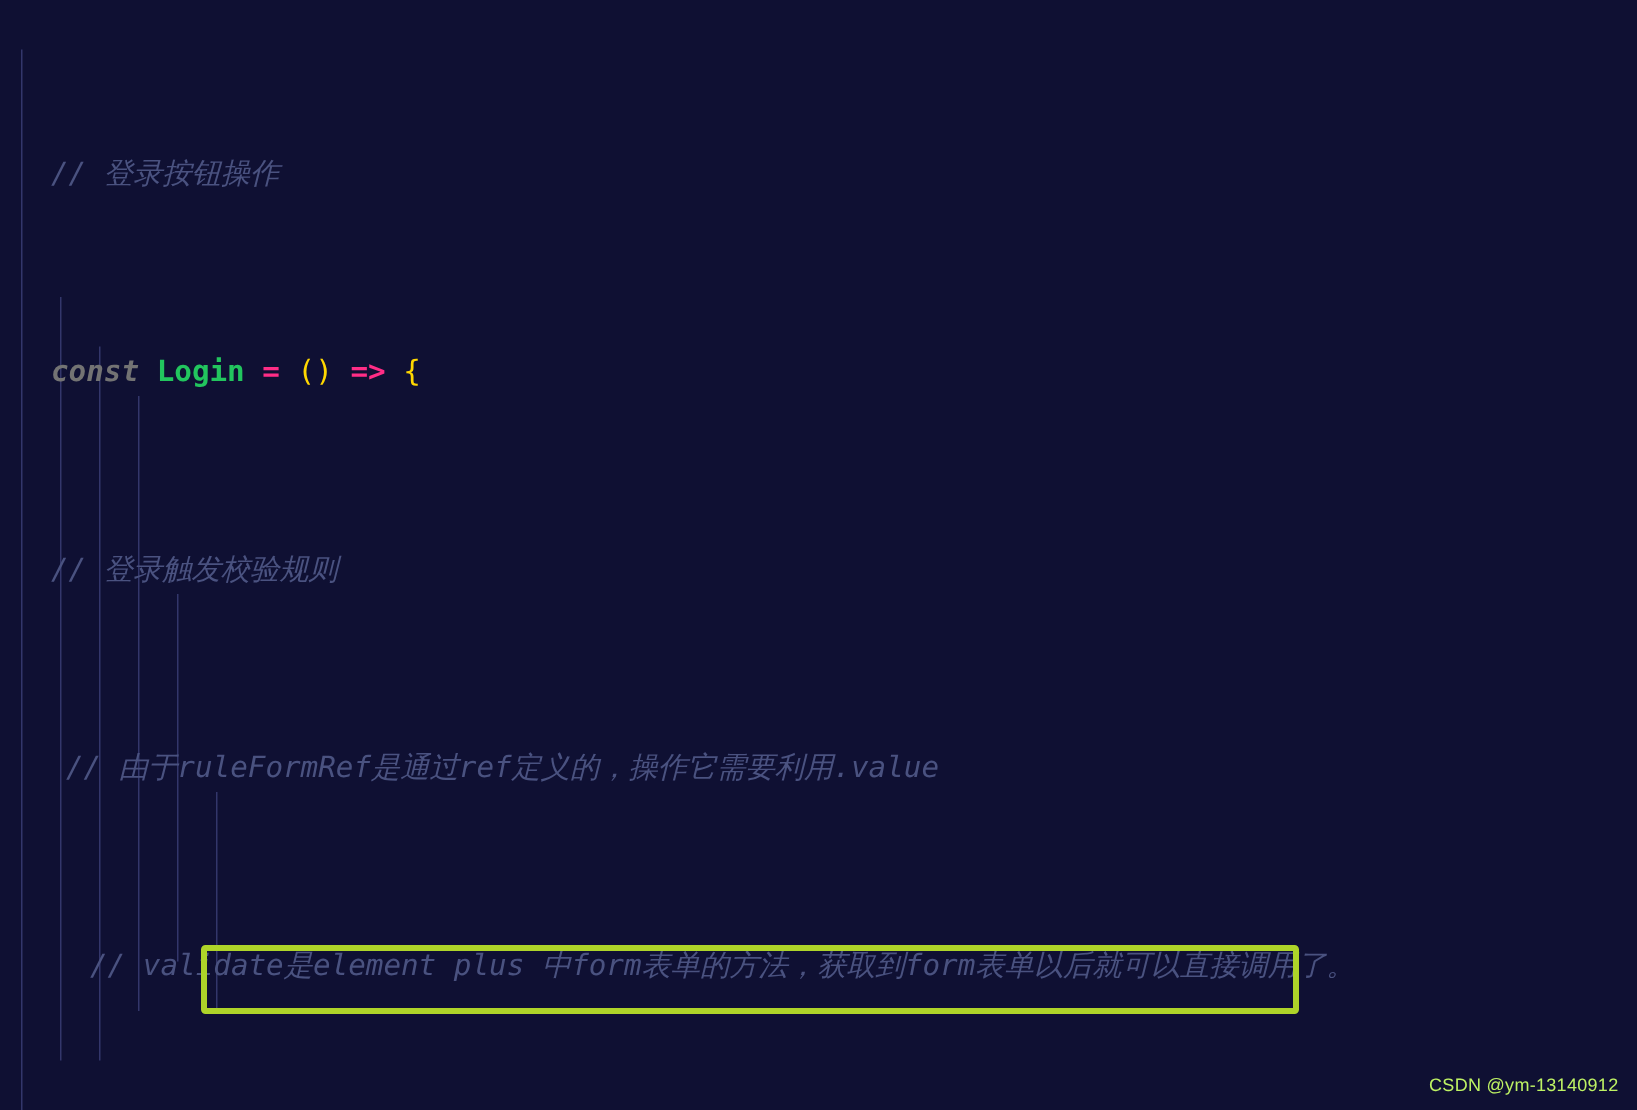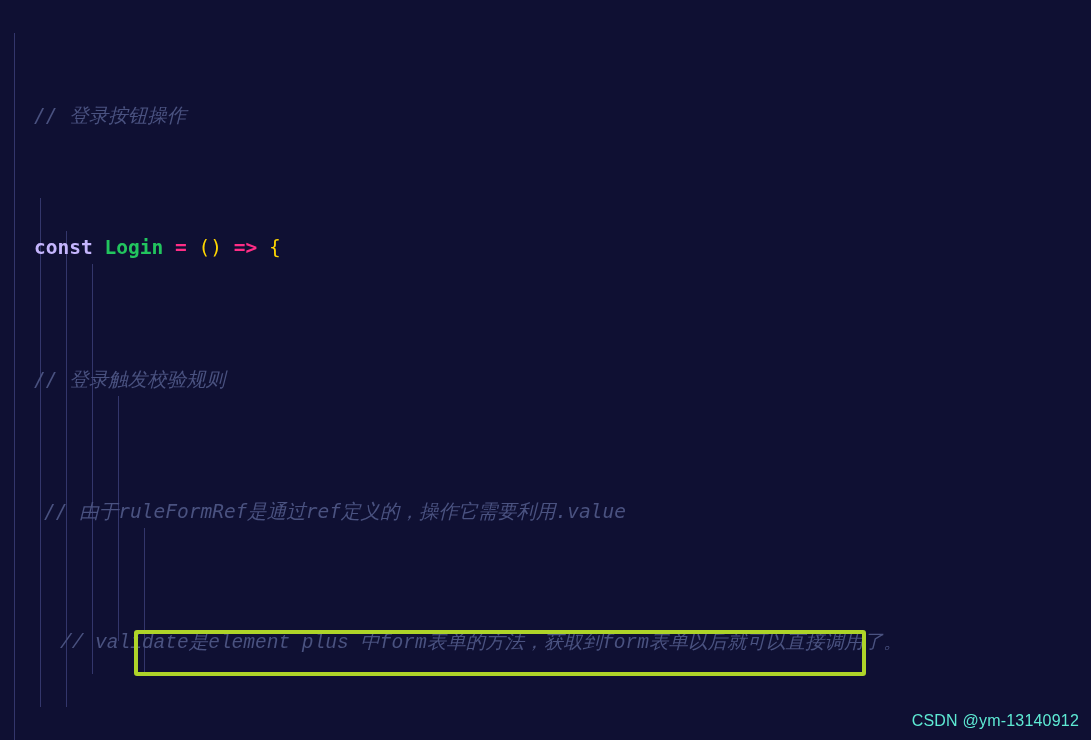--- a/index.html
+++ b/index.html
@@ -46,21 +46,21 @@
     pointer-events: none;
   }
   .guide {
     position: absolute;
     width: 1px;
     background: #33366b;
   }
 
   
   .cmt   { color: #4a5280; font-style: italic; }
-  .kw    { color: #c4b5fd; font-weight: bold; }
+  .kw    { color: #737373; font-weight: bold; font-style: italic; }
   .fn    { color: #22c55e; font-weight: bold; }
   .plain { color: #ffffff; }
   .op    { color: #ff2d86; font-weight: bold; }
   .paren { color: #ffd700; }
   .brace { color: #ffd700; }
 
   
   #hl-box {
     position: absolute;
     left: 134px;
@@ -71,23 +71,23 @@
     border-radius: 3px;
     box-sizing: border-box;
     pointer-events: none;
   }
 
   
   #watermark {
     position: absolute;
     right: 12px;
     bottom: 10px;
-    color: #5eead4;
+    color: #bef264;
     font-family: "Liberation Sans", sans-serif;
-    font-size: 16px;
+    font-size: 12px;
     letter-spacing: 0.2px;
   }
 </style>
 </head>
 <body>
 
 <div id="root">
 
   <div class="guides">
     <div class="guide" style="left:14px;  top:33px;  height:707px;"></div>
@@ -101,21 +101,21 @@
   <div id="code">
 
     <div class="ln" style="padding-left:14px;"><span class="cmt">// 登录按钮操作</span></div>
 
     <div class="ln" style="padding-left:14px;"><span class="kw">const</span><span class="plain"> </span><span class="fn">Login</span><span> </span><span class="op">=</span><span> </span><span class="paren">()</span><span> </span><span class="op">=&gt;</span><span> </span><span class="brace">{</span></div>
 
     <div class="ln" style=""><span class="cmt">// 登录触发校验规则</span></div>
 
     <div class="ln" style="padding-left:24px;"><span class="cmt">// 由于ruleFormRef是通过ref定义的，操作它需要利用.value</span></div>
 
-    <div class="ln" style="padding-left:40px;font-family:Liberation Mono, monospace;"><span class="cmt">// validate是element plus 中form表单的方法，获取到form表单以后就可以直接调用了。</span></div>
+    <div class="ln" style="padding-left:40px;"><span class="cmt">// validate是element plus 中form表单的方法，获取到form表单以后就可以直接调用了。</span></div>
 
     
 
     
 
     
 
     
 
     

